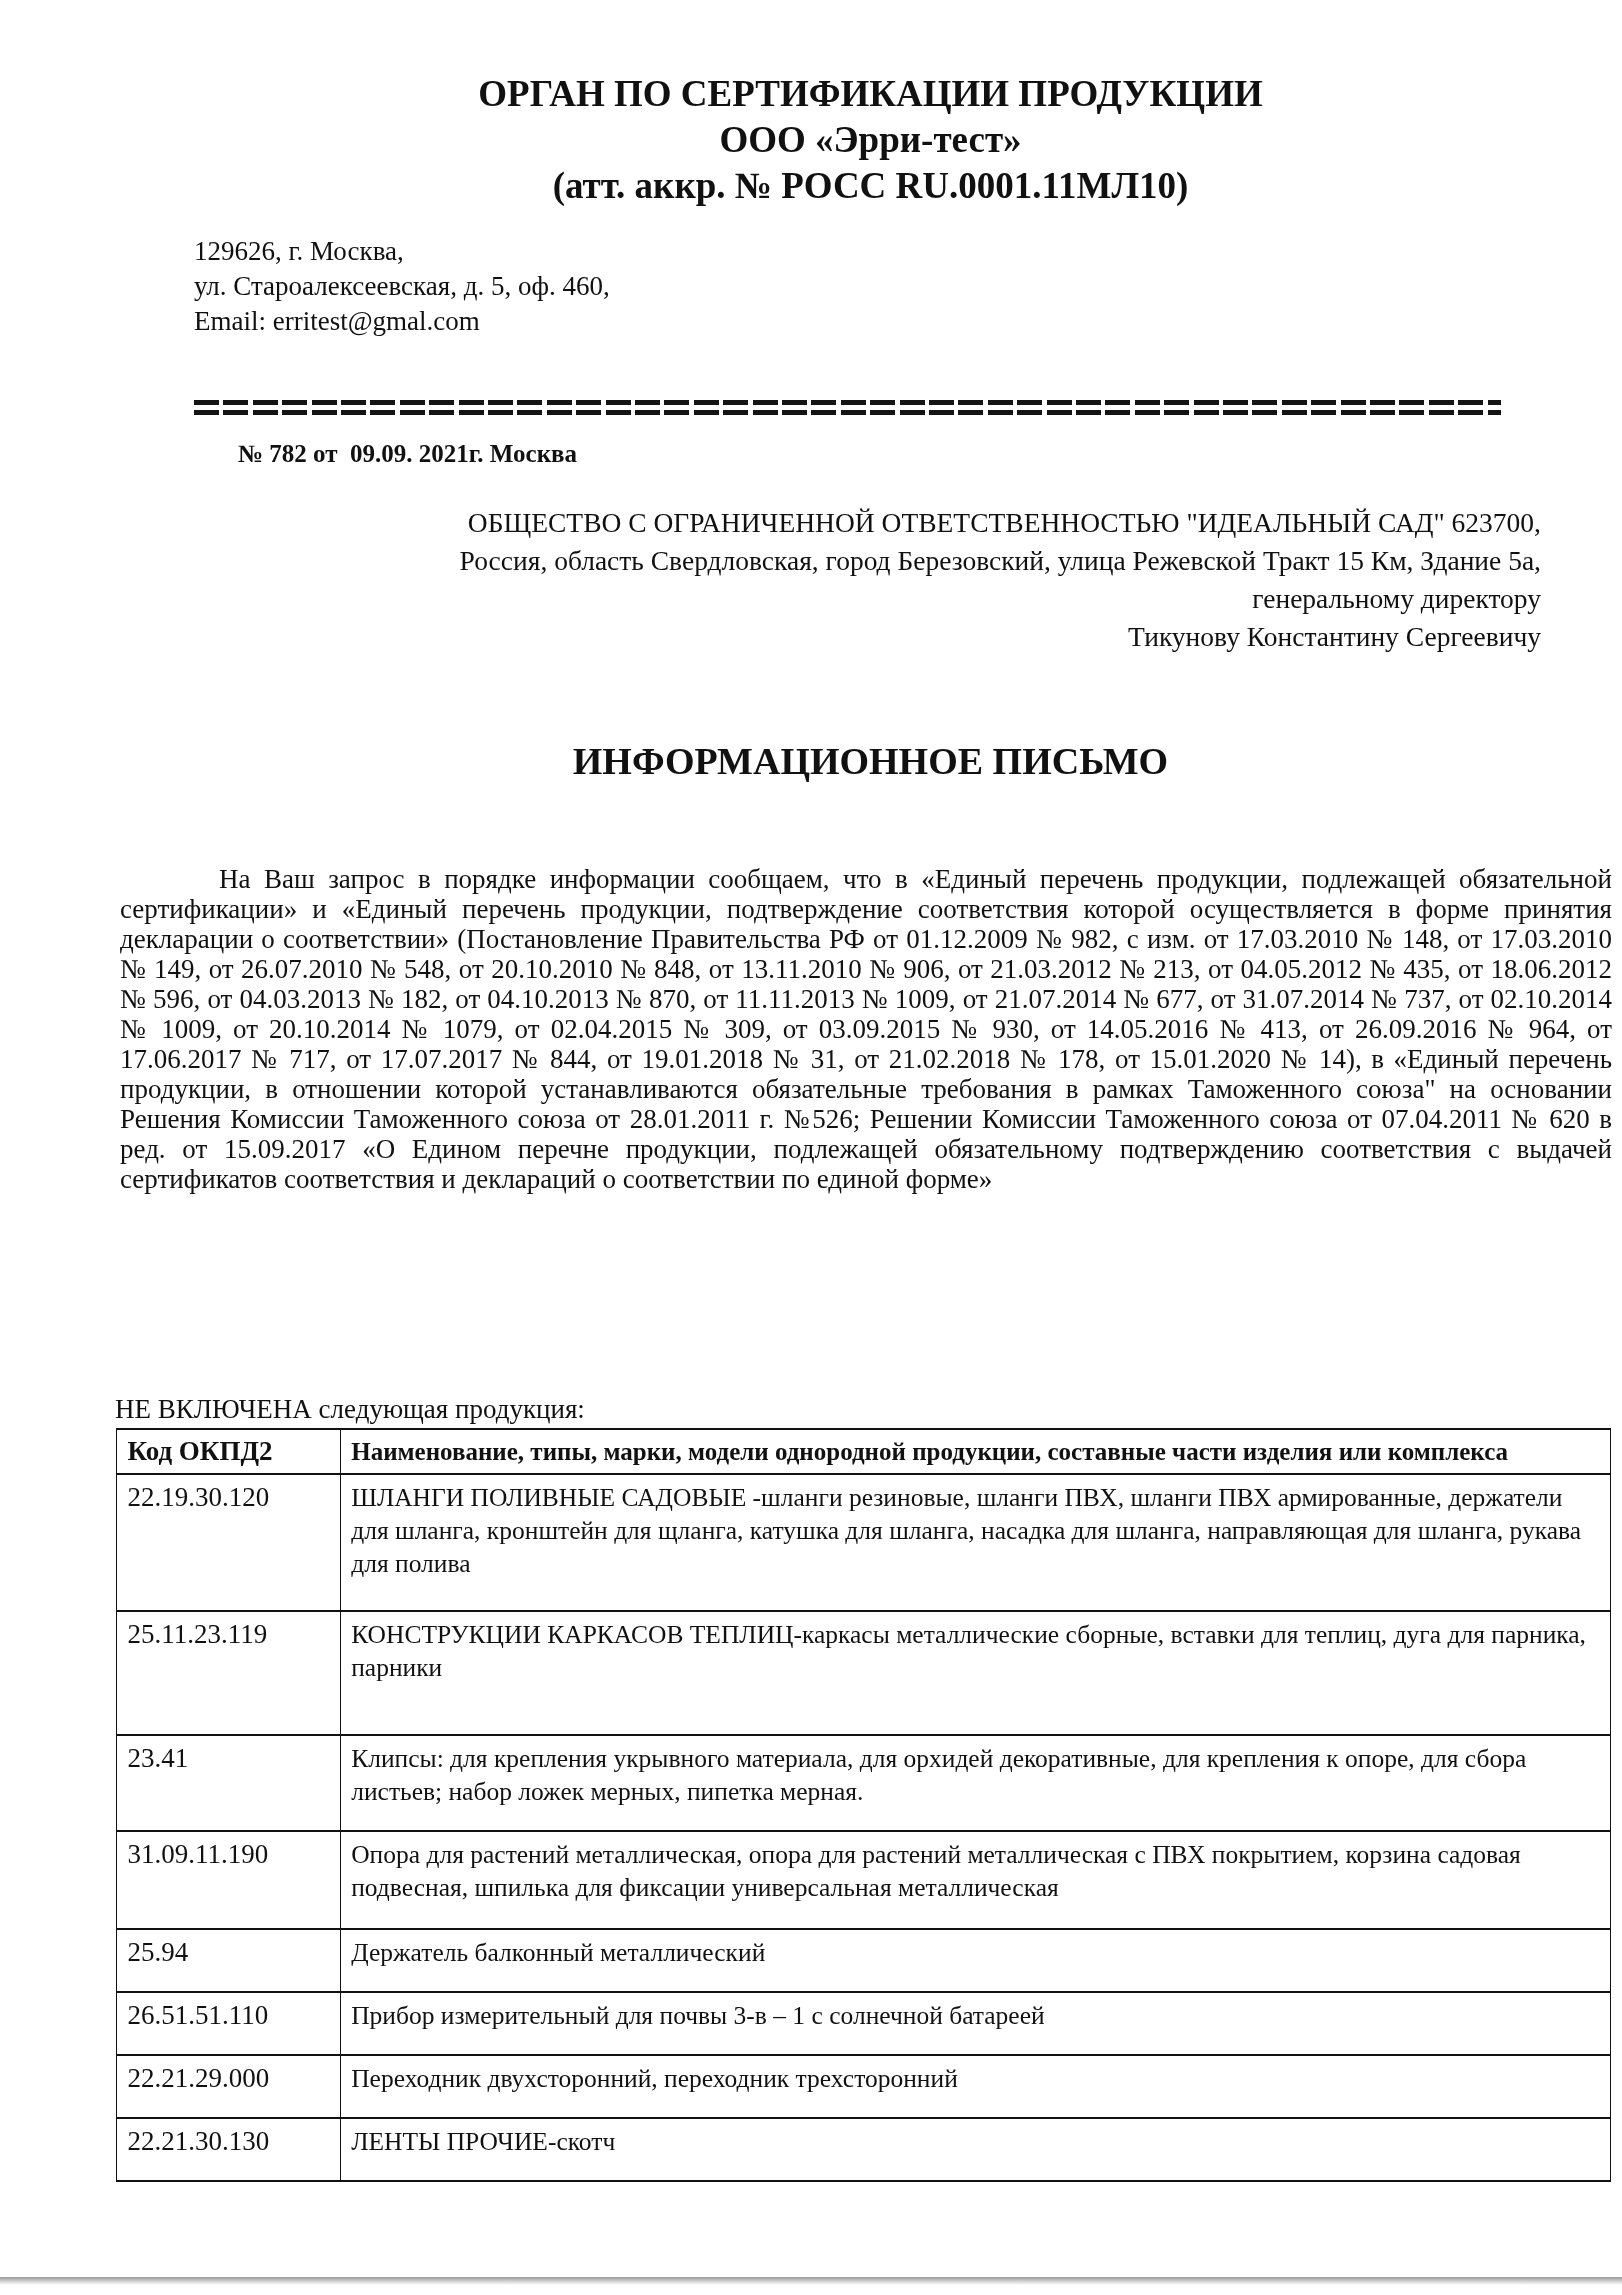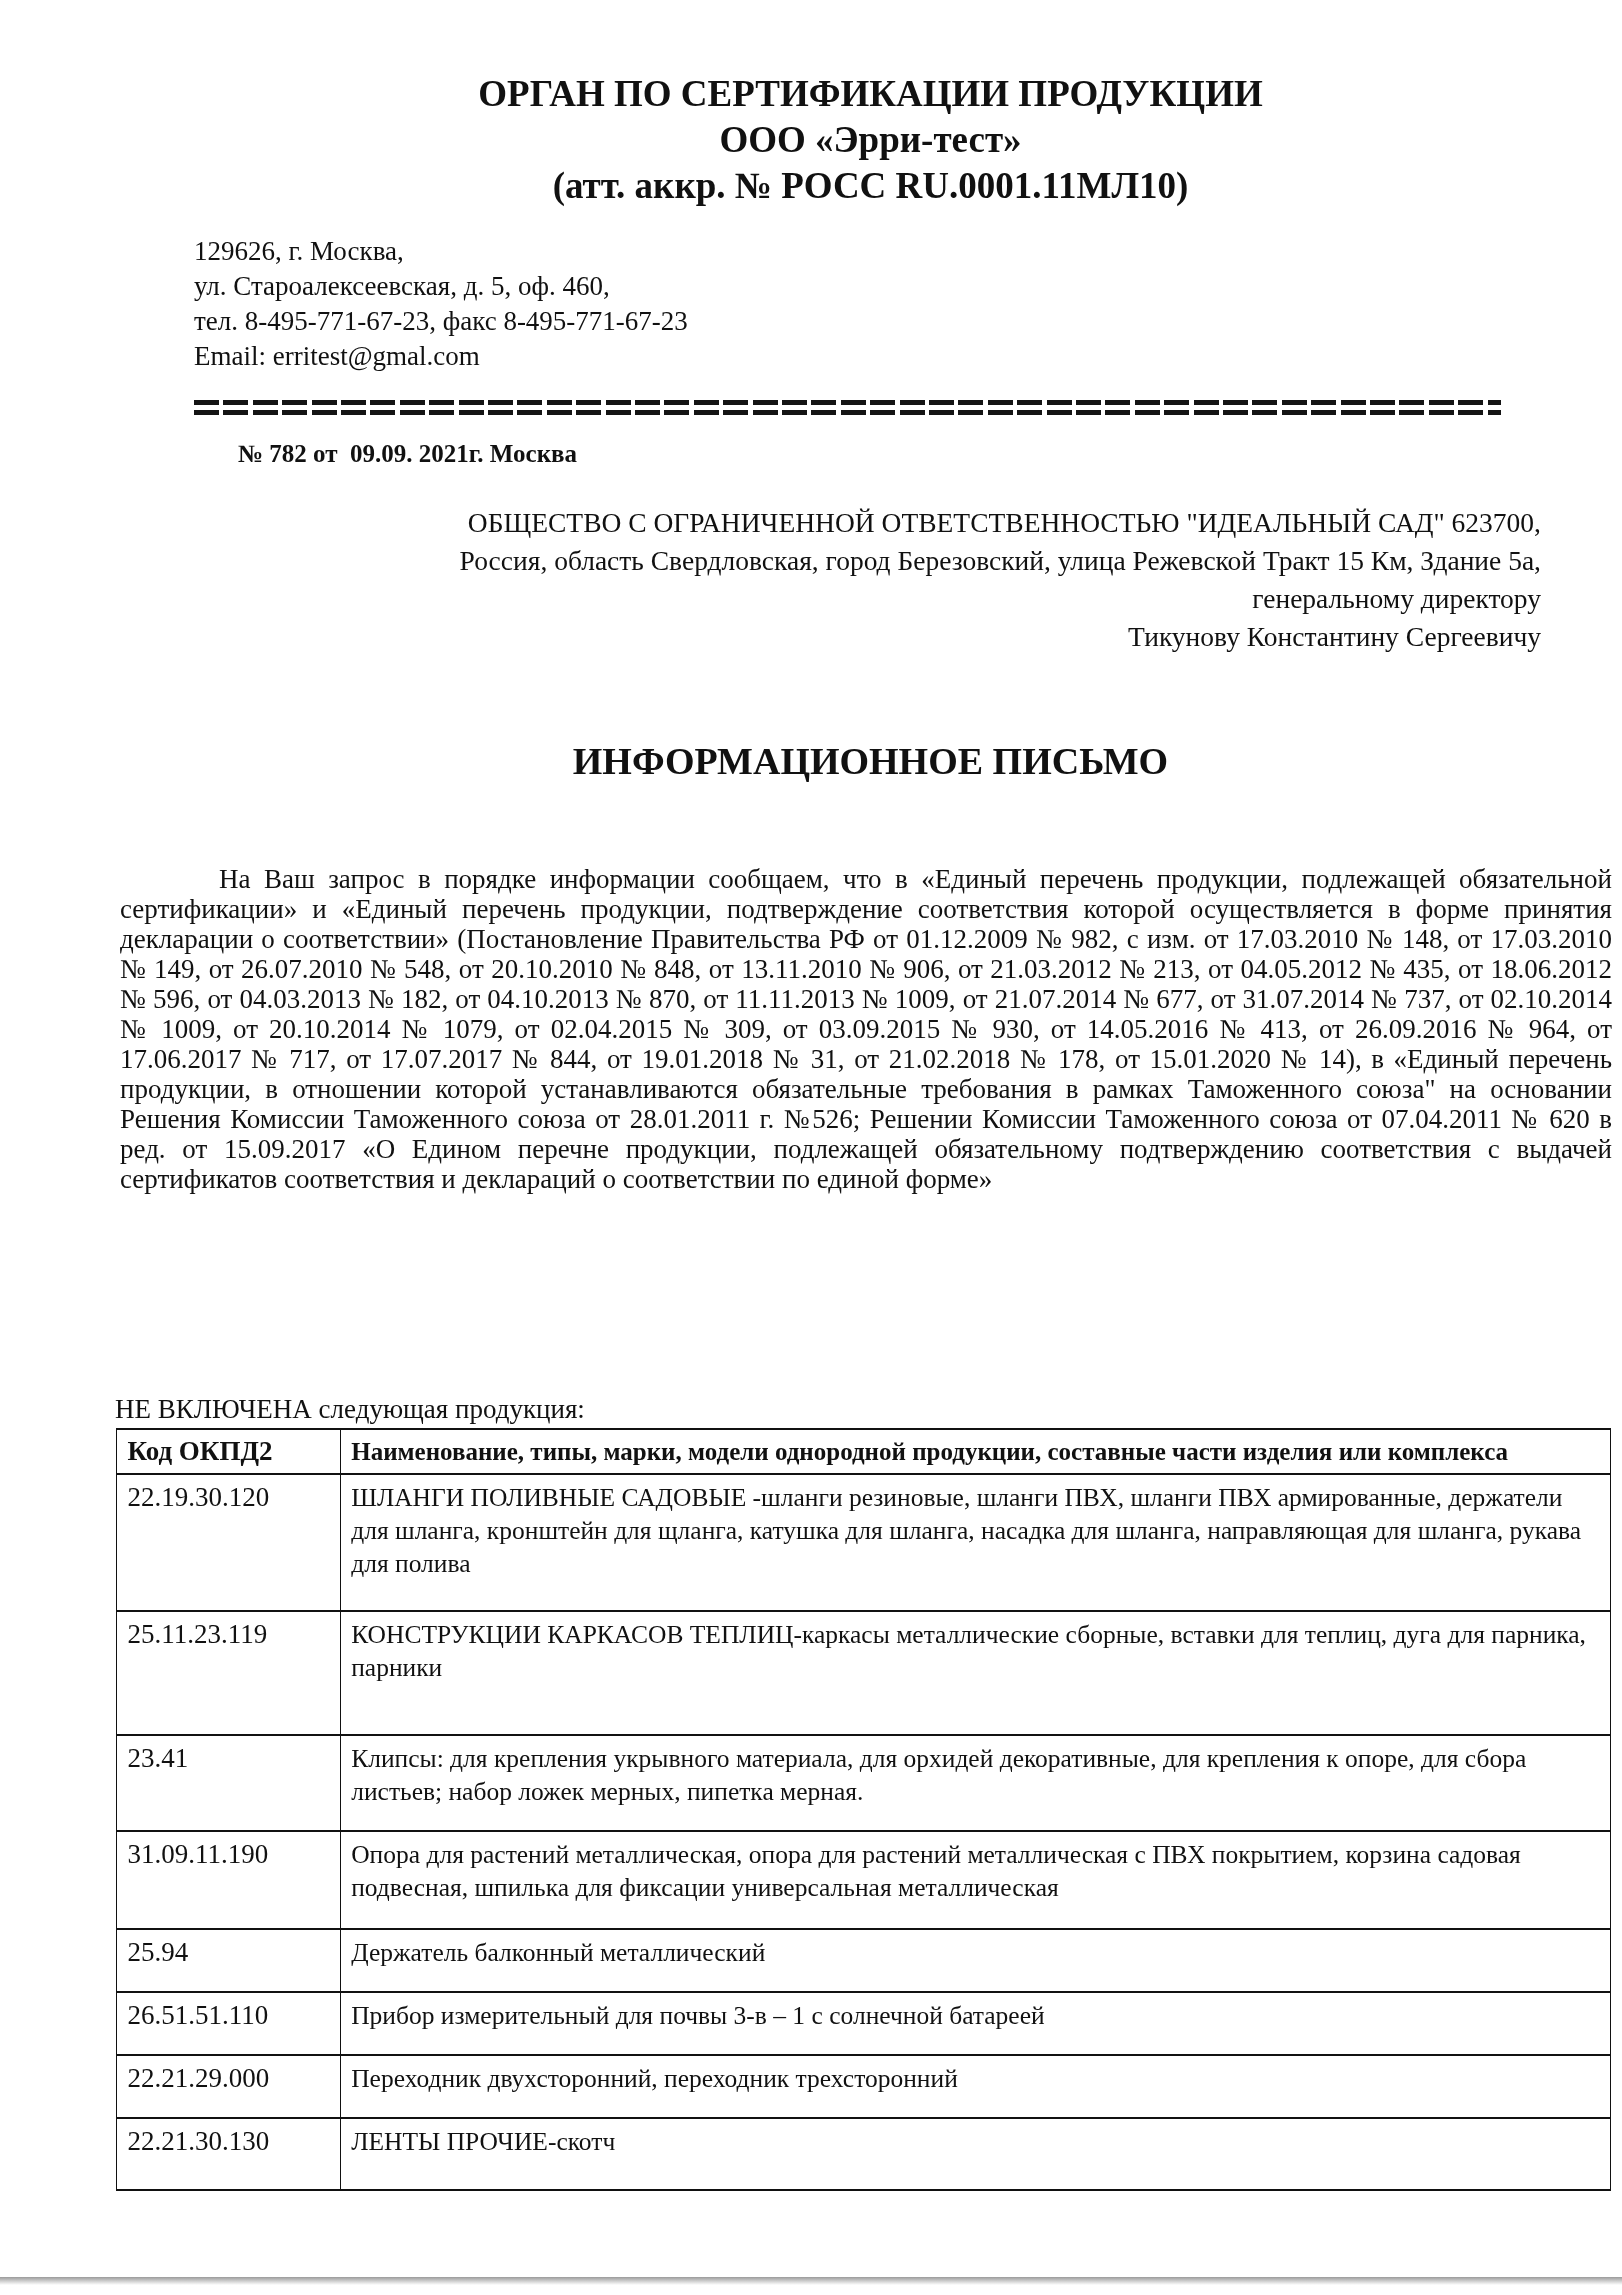--- a/index.html
+++ b/index.html
@@ -122,21 +122,20 @@
 
   <div class="org-header">
     <div>ОРГАН ПО СЕРТИФИКАЦИИ ПРОДУКЦИИ</div>
     <div>ООО «Эрри-тест»</div>
     <div>(атт. аккр. № РОСС RU.0001.11МЛ10)</div>
   </div>
 
   <div class="address">
     <div>129626, г. Москва,</div>
     <div>ул. Староалексеевская, д. 5, оф. 460,</div>
-    <div>тел. 8-495-771-67-23, факс 8-495-771-67-23</div>
     <div>Email: erritest@gmal.com</div>
   </div>
 
   <div class="divider d1"></div>
   <div class="divider d2"></div>
 
   <div class="ref-line">№ 782 от  09.09. 2021г. Москва</div>
 
   <div class="recipient">
     <div>ОБЩЕСТВО С ОГРАНИЧЕННОЙ ОТВЕТСТВЕННОСТЬЮ "ИДЕАЛЬНЫЙ САД" 623700,</div>
@@ -180,21 +179,21 @@
         <td class="col-name">Держатель балконный металлический</td>
       </tr>
       <tr style="height:63px">
         <td class="col-code">26.51.51.110</td>
         <td class="col-name">Прибор измерительный для почвы 3-в – 1 с солнечной батареей</td>
       </tr>
       <tr style="height:63px">
         <td class="col-code">22.21.29.000</td>
         <td class="col-name">Переходник двухсторонний, переходник трехсторонний</td>
       </tr>
-      <tr style="height:72px">
+      <tr style="height:63px">
         <td class="col-code">22.21.30.130</td>
         <td class="col-name">ЛЕНТЫ ПРОЧИЕ-скотч</td>
       </tr>
     </tbody>
   </table>
 
   <div class="scan-shadow"></div>
 </div>
 
 

